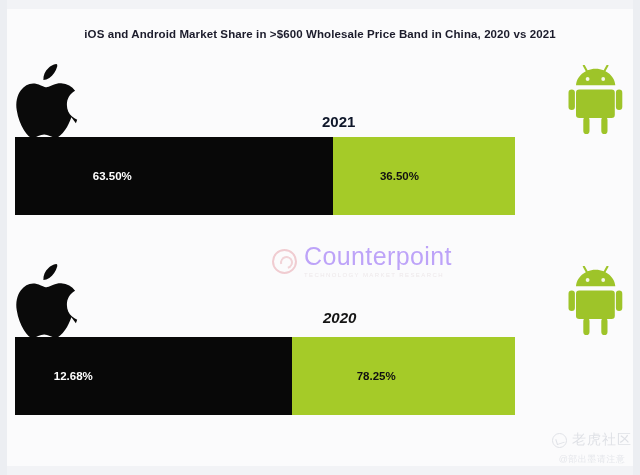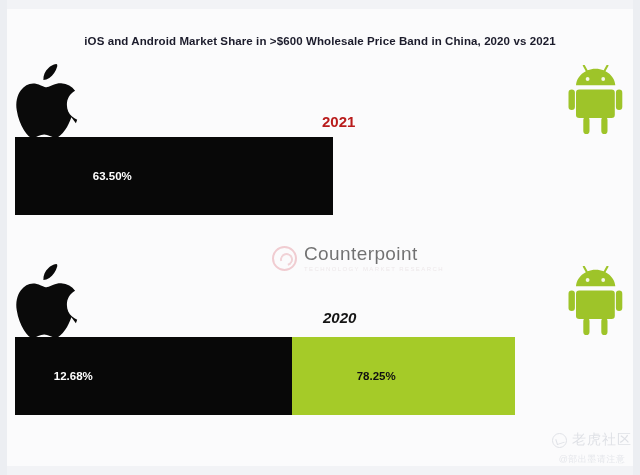--- a/index.html
+++ b/index.html
@@ -20,21 +20,20 @@
   .edge-top{position:absolute;left:0;top:0;width:640px;height:9px;background:#f2f3f6;}
   .edge-bottom{position:absolute;left:0;bottom:0;width:640px;height:9px;background:#f2f3f6;}
 
   .chart-title{
     position:absolute;left:0;top:28px;width:640px;
     text-align:center;
     font-size:11.5px;
     font-weight:bold;
     color:#1b1b2b;
     letter-spacing:0.1px;
-    margin-top:7px;
   }
 
   
   .apple-icon{position:absolute;width:72px;height:78px;}
   .apple-icon svg{display:block;width:100%;height:100%;}
   .android-icon{position:absolute;width:62px;height:74px;}
   .android-icon svg{display:block;width:100%;height:100%;}
 
   
   .bar-row{position:absolute;left:15px;width:500px;display:flex;}
@@ -43,21 +42,21 @@
   .seg-android{background:#a5cb28;}
   .seg-label{
     font-size:11.5px;font-weight:bold;white-space:nowrap;
   }
   .seg-ios .seg-label{color:#ffffff;}
   .seg-android .seg-label{color:#111111;}
 
   .year-label{
     position:absolute;font-size:15px;font-weight:bold;white-space:nowrap;
   }
-  .year-2021{color:#b91c1c;}
+  .year-2021{color:#0f172a;}
   .year-2020{color:#141414;font-style:italic;}
 
   
   .cp-wm{
     position:absolute;left:272px;top:244px;
     display:flex;align-items:center;gap:7px;
     opacity:0.55;
   }
   .cp-mark{
     width:25px;height:25px;border-radius:50%;
@@ -65,21 +64,21 @@
     position:relative;
     box-sizing:border-box;
   }
   .cp-mark:after{
     content:"";position:absolute;left:6px;top:5px;
     width:9px;height:9px;border-radius:50%;
     border:2px solid #eab3ba;border-bottom-color:transparent;
     transform:rotate(30deg);
   }
   .cp-text{display:flex;flex-direction:column;line-height:1;}
-  .cp-name{font-size:19px;color:#000000;letter-spacing:0.4px;}
+  .cp-name{font-size:25px;color:#8b5cf6;letter-spacing:0.4px;}
   .cp-tag{font-size:6px;color:#e2d9dc;letter-spacing:1.4px;margin-top:3px;}
 
   
   .tiger-wm{
     position:absolute;right:8px;bottom:9px;
     text-align:center;opacity:0.42;
   }
   .tiger-row{display:flex;align-items:center;gap:5px;justify-content:flex-end;}
   .tiger-mark{
     width:15px;height:15px;border-radius:50%;
@@ -126,20 +125,23 @@
       </g>
     </svg>
   </div>
 
   <div class="year-label year-2021" style="left:322px;top:113px;">2021</div>
 
   <div class="bar-row" style="top:137px;height:78px;">
     <div class="bar-seg seg-ios" style="width:63.5%;">
       <span class="seg-label" style="margin-left:24.5%;">63.50%</span>
     </div>
+    <div class="bar-seg seg-android" style="width:36.5%;">
+      <span class="seg-label" style="margin-left:26%;">36.50%</span>
+    </div>
   </div>
 
   <div class="cp-wm">
     <div class="cp-mark"></div>
     <div class="cp-text">
       <span class="cp-name">Counterpoint</span>
       <span class="cp-tag">TECHNOLOGY MARKET RESEARCH</span>
     </div>
   </div>
 

